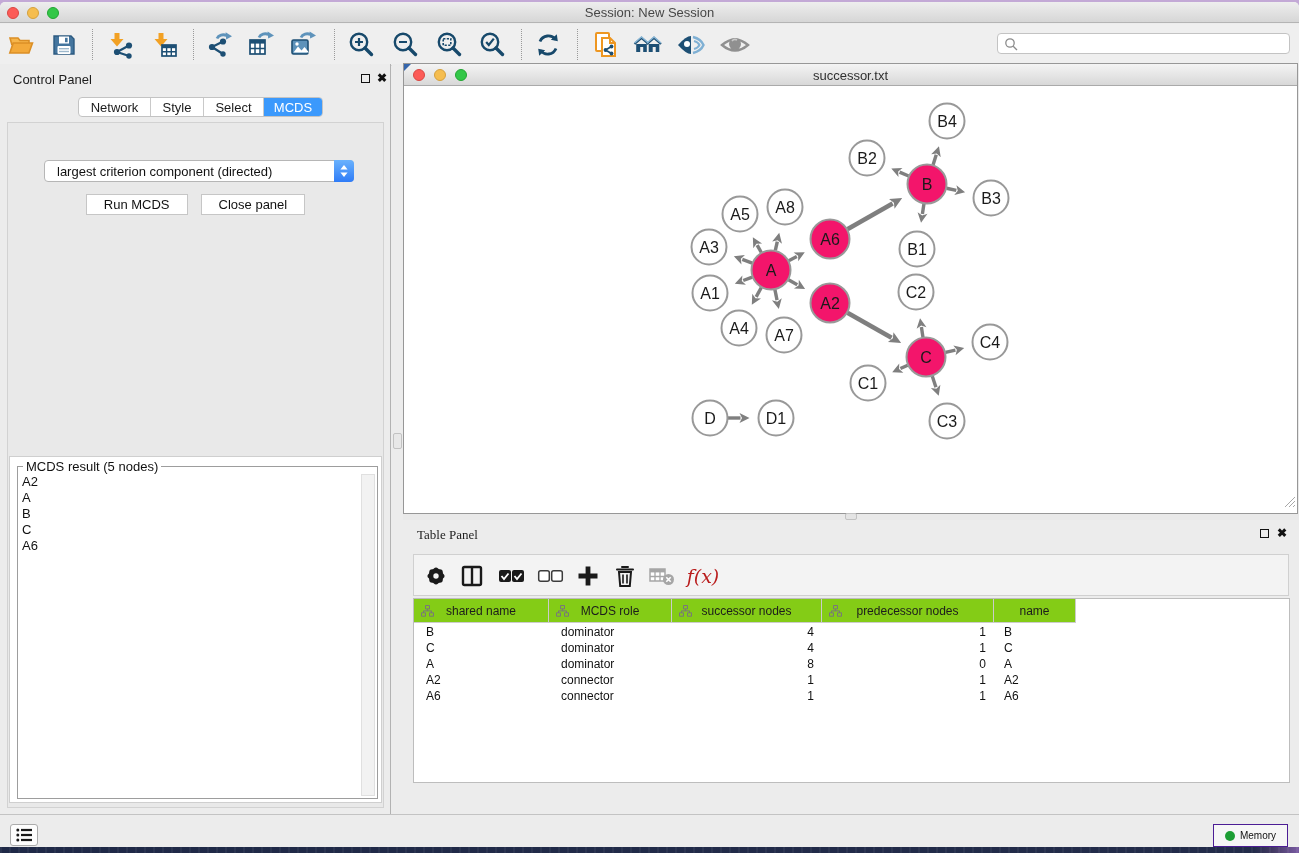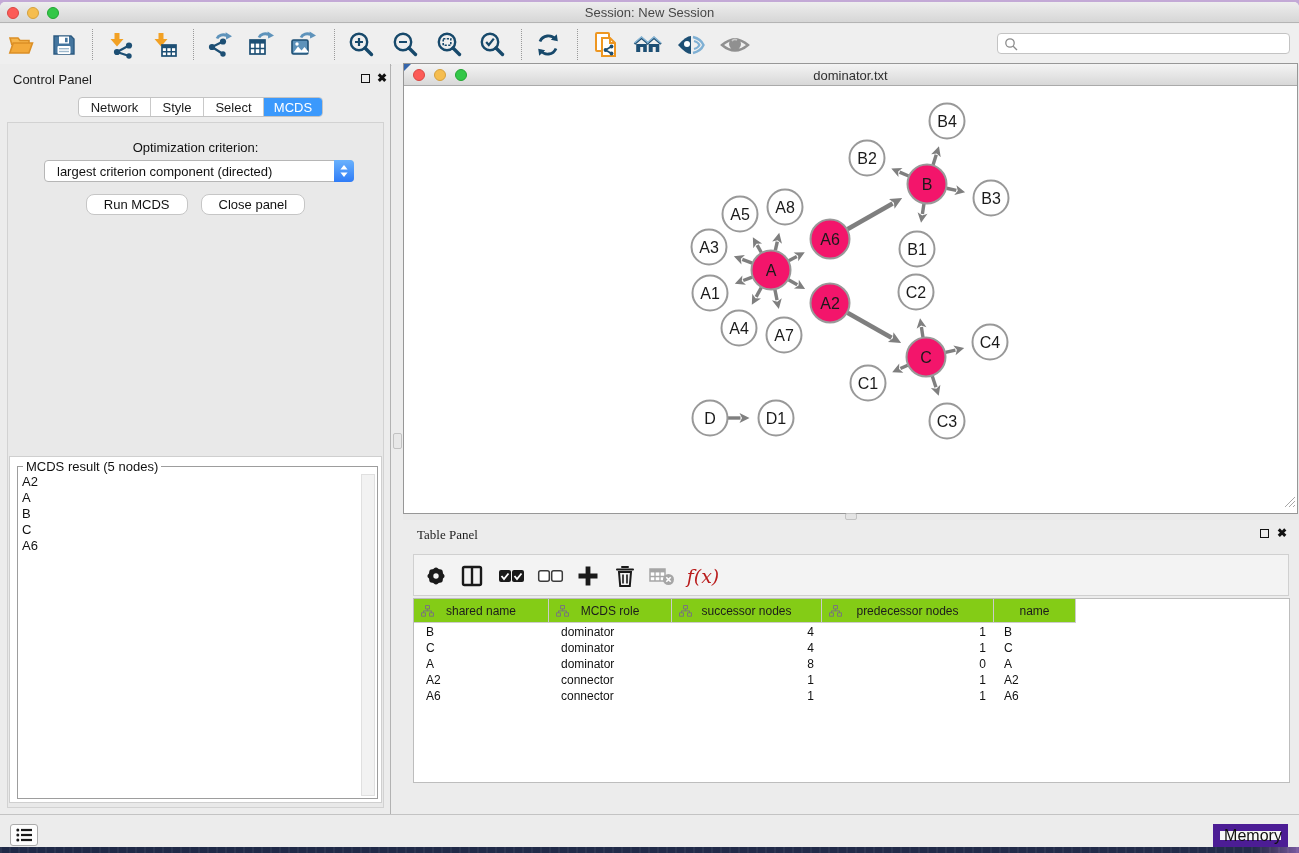--- a/index.html
+++ b/index.html
@@ -54,21 +54,21 @@
   .seg.sel { background:#3b99fc; color:#fff; }
   .cp-content { position:absolute; left:7px; top:58px; width:377px; height:686px;
      background:#e9e9e9; border:1px solid #d2d2d2; }
   .opt-label { position:absolute; left:0; width:100%; top:17px; text-align:center; font-size:13px; color:#111; }
   .dropdown { position:absolute; left:36px; top:37px; width:310px; height:22px; background:#fff;
      border:1px solid #b6b6b6; border-radius:4px; display:flex; align-items:center; }
   .dd-text { font-size:13px; color:#111; padding-left:12px; flex:1; white-space:nowrap; }
   .dd-stepper { width:20px; height:22px; margin:-1px -1px 0 0; border-radius:0 4px 4px 0;
      background:linear-gradient(180deg,#6ab2fd 0%,#2f7cf7 100%); display:flex; align-items:center; justify-content:center; }
   .btn-row { position:absolute; left:0; top:71px; width:100%; display:flex; justify-content:center; gap:13px; }
-  .mac-btn { height:21px; background:#fff; border:1px solid #c6c6c6; border-radius:8px;
+  .mac-btn { height:21px; background:#fff; border:1px solid #c6c6c6; border-radius:0;
      font-family:"Liberation Sans",sans-serif; font-size:13px; color:#111; padding:0 17px; }
   .result-outer { position:absolute; left:1px; top:333px; width:373px; height:347px;
      background:#fff; border:1px solid #cfcfcf; }
   .groupbox { position:absolute; left:7px; top:9px; right:3px; bottom:3px; border:1px solid #9d9d9d; }
   .groupbox-label { position:absolute; left:5px; top:-8px; background:#fff; padding:0 3px;
      font-size:13px; color:#111; }
   .result-list { position:absolute; left:1px; top:7px; right:17px; bottom:2px; background:#fff;
      font-size:13px; color:#111; line-height:16px; padding-left:3px; overflow:hidden; }
   .scroll-track { position:absolute; top:7px; right:2px; bottom:2px; width:14px;
      background:#f2f2f2; border:1px solid #e0e0e0; }
@@ -114,22 +114,22 @@
   .trow { position:absolute; left:0; height:16px; width:100%; display:flex; }
   .td { font-size:12px; color:#111; height:16px; line-height:16px; white-space:nowrap; overflow:hidden; }
   .bottom-tabs { position:absolute; left:269px; top:271px; height:21px; }
 
   
   .status-bar { position:absolute; left:0; top:812px; width:100%; height:33px; background:#ececec;
      border-top:1px solid #c3c3c3; }
   .list-btn { position:absolute; left:10px; top:9px; width:28px; height:22px; background:#fdfdfd;
      border:1px solid #ababab; border-radius:3px; display:flex; align-items:center; justify-content:center; }
   .memory-btn { position:absolute; right:11px; top:9px; width:75px; height:23px; background:#f6f6f6;
-     border:7px solid #4c1d95; display:flex; align-items:center; justify-content:center; gap:5px;
-     font-family:"Liberation Sans",sans-serif; font-size:16px; color:#111; }
+     border:1px solid #4c1d95; display:flex; align-items:center; justify-content:center; gap:5px;
+     font-family:"Liberation Sans",sans-serif; font-size:10px; color:#111; }
   .mem-dot { width:10px; height:10px; border-radius:50%; background:#1d9e35; display:inline-block; }
 </style>
 </head>
 <body>
 
 <div class="wallpaper-bottom"></div>
 
 <div class="app-window">
 
   <div class="titlebar">
@@ -292,21 +292,20 @@
     <span class="cp-header-title">Control Panel</span>
     <span class="float-btn cp-float"></span>
     <span class="close-btn cp-close">✖</span>
     <div class="segmented cp-tabs" id="cp-tabs">
         <span class="seg" style="width: 72px;">Network</span>
         <span class="seg" style="width: 53px;">Style</span>
         <span class="seg" style="width: 60px;">Select</span>
         <span class="seg sel" style="width: 58px;">MCDS</span>
       </div>
     <div class="cp-content">
-      <div class="opt-label">Optimization criterion:</div>
       <div class="dropdown">
         <span class="dd-text">largest criterion component (directed)</span>
         <span class="dd-stepper">
           <svg width="10" height="14" viewBox="0 0 10 14">
             <path d="M5 1 L8.6 5.4 H1.4 Z" fill="#fff"></path>
             <path d="M5 13 L1.4 8.6 H8.6 Z" fill="#fff"></path>
           </svg>
         </span>
       </div>
       <div class="btn-row">
@@ -335,21 +334,21 @@
 
   <div class="desktop"></div>
 
   <div class="net-window">
     <div class="nw-titlebar">
       <div class="nw-traffic">
         <span class="tl red"></span>
         <span class="tl yellow"></span>
         <span class="tl green"></span>
       </div>
-      <div class="nw-title">dominator.txt</div>
+      <div class="nw-title">successor.txt</div>
     </div>
     <div class="nw-canvas">
       <svg id="graph" width="893" height="426" viewBox="0 0 893 426">
           <line x1="357.3136823396639" y1="165.50213583939285" x2="353.1932138470966" y2="158.0587088850777" stroke="#7f7f7f" stroke-width="3.4"></line>
           <polygon points="348.8343708999453,150.18467001280447 358.0519957702652,156.512022678024 352.4667400225714,156.74636907303216 349.3030636899616,161.3551815081921" fill="#7f7f7f"></polygon>
           <line x1="371.33860915637314" y1="163.47625879632093" x2="373.2989687474377" y2="154.65464063653033" stroke="#7f7f7f" stroke-width="3.4"></line>
           <polygon points="375.2513428678056,145.86895709487476 377.9629735905388,156.71547998580755 373.62436443416567,153.1903600462544 368.2011029886993,154.546175407621" fill="#7f7f7f"></polygon>
           <line x1="348.24867563180135" y1="176.04386354082953" x2="338.2836007535526" y2="172.34714221502756" stroke="#7f7f7f" stroke-width="3.4"></line>
           <polygon points="329.8455047878632,169.21688080840084 340.96020108675515,168.00711794593641 336.8772514259377,171.82543198058977 337.4821328571699,177.38278013003574" fill="#7f7f7f"></polygon>
           <line x1="348.28605427212415" y1="190.0560778973958" x2="339.2172536669796" y2="193.47546173212243" stroke="#7f7f7f" stroke-width="3.4"></line>

